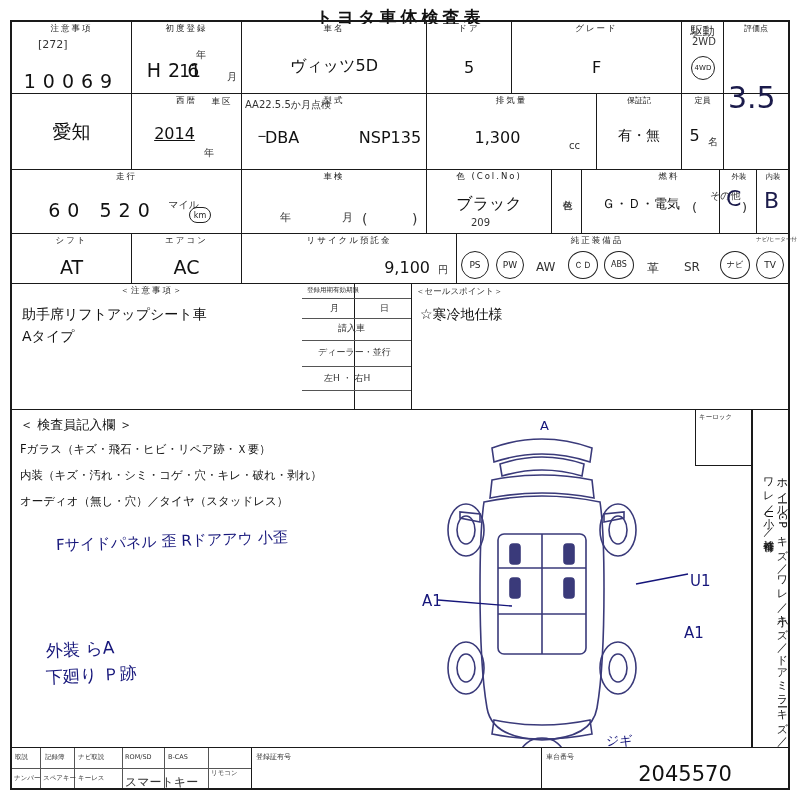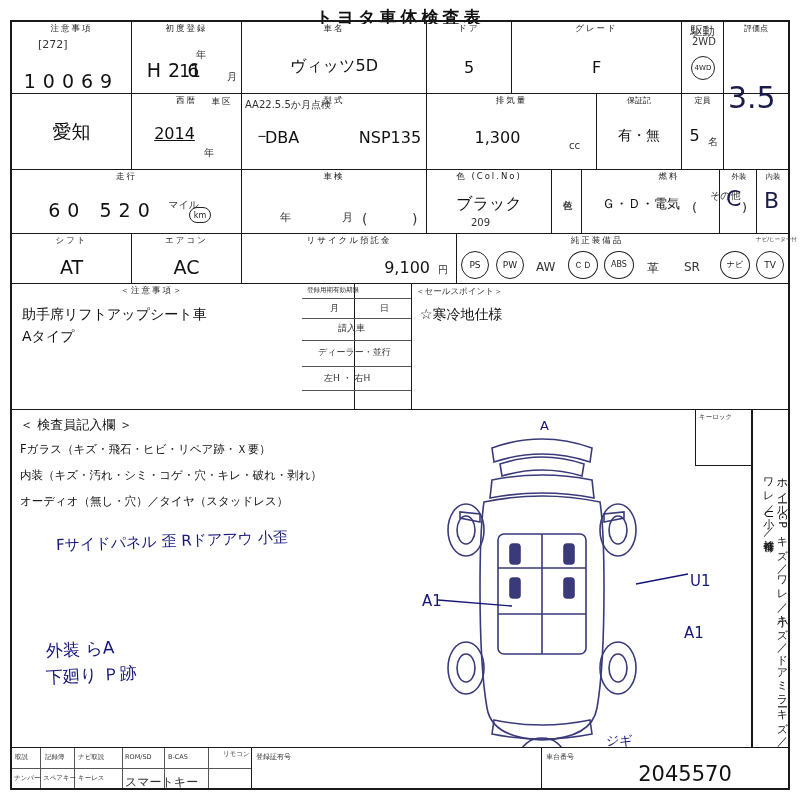--- a/index.html
+++ b/index.html
@@ -400,21 +400,21 @@
       <div class="vline thin" style="left:28px;top:0;height:40px;"></div>
       <div class="vline thin" style="left:62px;top:0;height:40px;"></div>
       <div class="vline thin" style="left:110px;top:0;height:40px;"></div>
       <div class="vline thin" style="left:152px;top:0;height:40px;"></div>
       <div class="vline thin" style="left:196px;top:0;height:40px;"></div>
       <div class="mini" style="left:3px;top:5px;font-size:6.5px;">取説</div>
       <div class="mini" style="left:33px;top:5px;font-size:6.5px;">記録簿</div>
       <div class="mini" style="left:66px;top:5px;font-size:6.5px;">ナビ取説</div>
       <div class="mini" style="left:113px;top:5px;font-size:6.5px;">ROM/SD</div>
       <div class="mini" style="left:156px;top:5px;font-size:6.5px;">B-CAS</div>
-      <div class="mini" style="left:199px;top:2px;font-size:6.5px;margin-left:12px;">リモコン</div>
+      <div class="mini" style="left:199px;top:21px;font-size:6.5px;">リモコン</div>
       <div class="mini" style="left:2px;top:26px;font-size:6.5px;">ナンバー</div>
       <div class="mini" style="left:31px;top:26px;font-size:6.5px;">スペアキー</div>
       <div class="mini" style="left:66px;top:26px;font-size:6.5px;">キーレス</div>
       <div class="mini" style="left:113px;top:26px;font-size:12px;">スマートキー</div>
     </div>
 
     <div class="c nb-b" style="left:240px;top:726px;width:290px;height:40px;">
       <div class="mini" style="left:4px;top:4px;font-size:7px;">登録証有号</div>
     </div>
 

